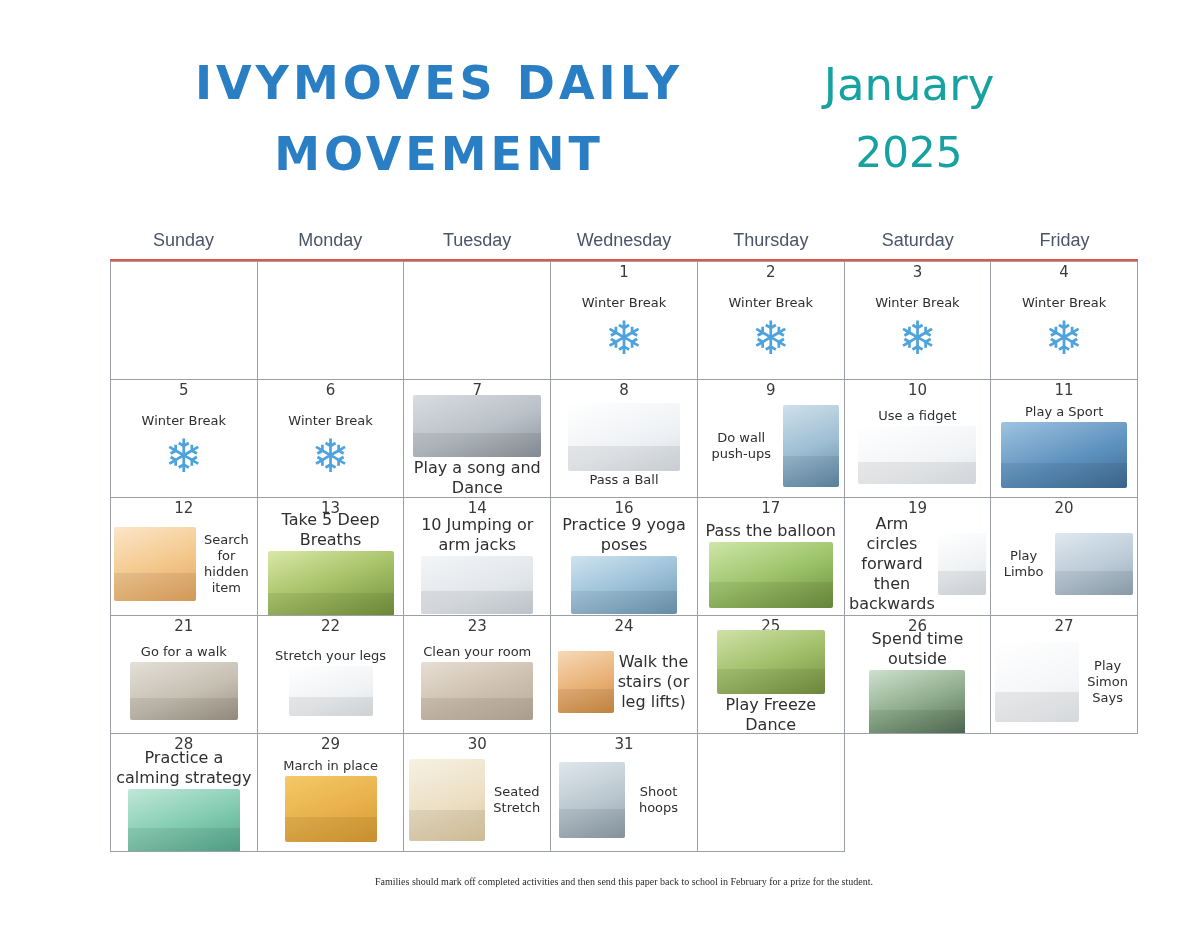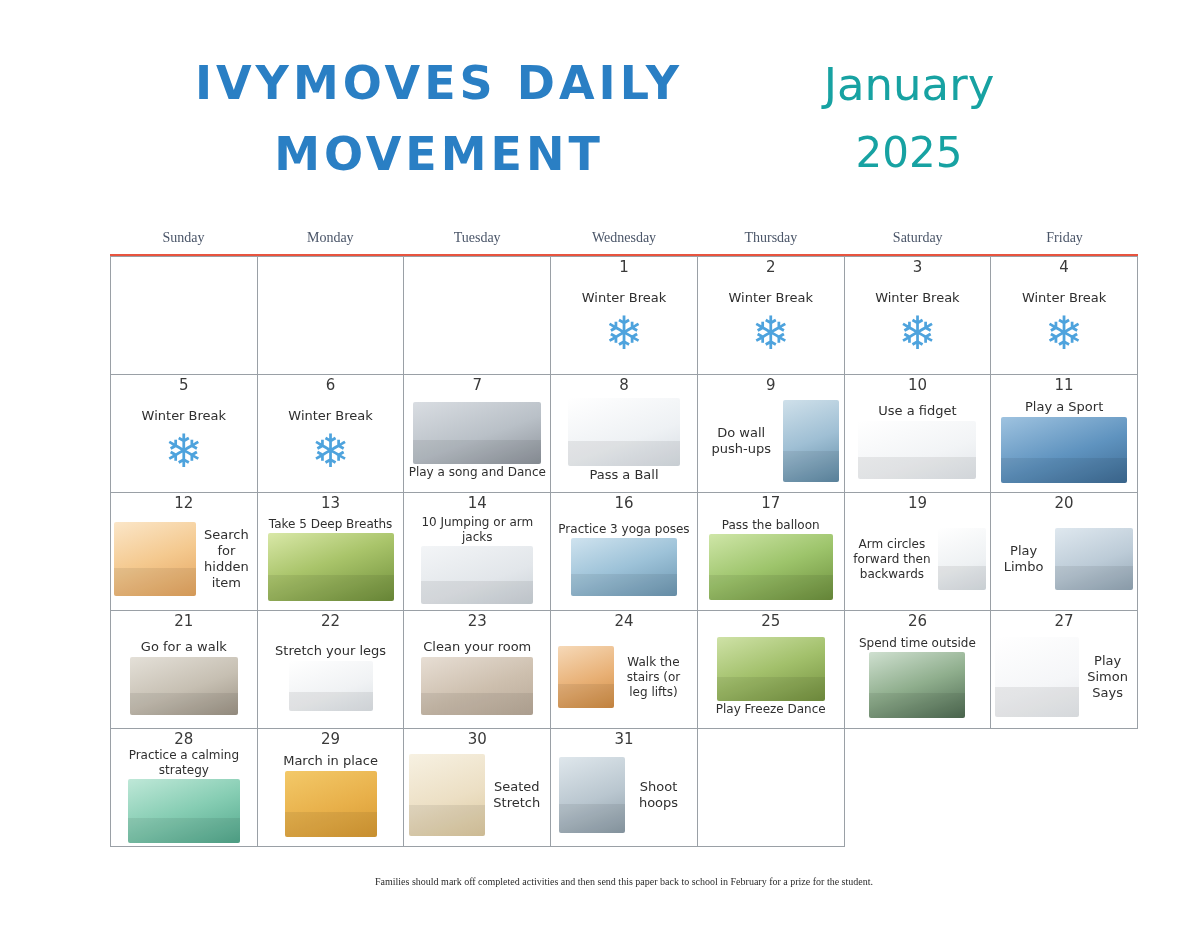--- a/index.html
+++ b/index.html
@@ -61,22 +61,22 @@
     left: 86px; top: 228px;
     width: 1028px;
   }
   .weekday-row {
     display: flex;
     border-bottom: 2px solid #e8543f;
   }
   .weekday {
     flex: 1 1 0;
     text-align: center;
-    font-family: Liberation Serif, serif;
-    font-size: 14px;
+    font-family: Liberation Sans, sans-serif;
+    font-size: 18px;
     color: #4a5568;
     padding: 2px 0 8px 0;
   }
   .grid {
     display: grid;
     grid-template-columns: repeat(7, 1fr);
     border-left: 1px solid #9aa0a6;
     border-top: 1px solid #9aa0a6;
   }
   .cell {
@@ -107,21 +107,21 @@
     flex-direction: column;
     gap: 1px;
   }
   .activity {
     font-family: "DejaVu Sans", sans-serif;
     font-size: 13px;
     color: #2f2f2f;
     text-align: center;
     line-height: 1.25;
   }
-  .activity.small { font-size: 12px; }
+  .activity.small { font-size: 16px; }
 
   
   .snowflake {
     font-size: 46px;
     color: #4ea3dd;
     line-height: 1;
     margin-top: 2px;
   }
 
   
@@ -304,21 +304,21 @@
       <div class="cell">
         <span class="daynum">14</span>
         <div class="cell-body stack">
           <span class="activity small">10 Jumping or arm jacks</span>
           <div class="thumb ph-jacks" style="width:112px;height:58px;"></div>
         </div>
       </div>
       <div class="cell">
         <span class="daynum">16</span>
         <div class="cell-body stack">
-          <span class="activity small">Practice 3 yoga poses</span>
+          <span class="activity small">Practice 9 yoga poses</span>
           <div class="thumb ph-yoga" style="width:106px;height:58px;"></div>
         </div>
       </div>
       <div class="cell">
         <span class="daynum">17</span>
         <div class="cell-body stack">
           <span class="activity small">Pass the balloon</span>
           <div class="thumb ph-balloon" style="width:124px;height:66px;"></div>
         </div>
       </div>

